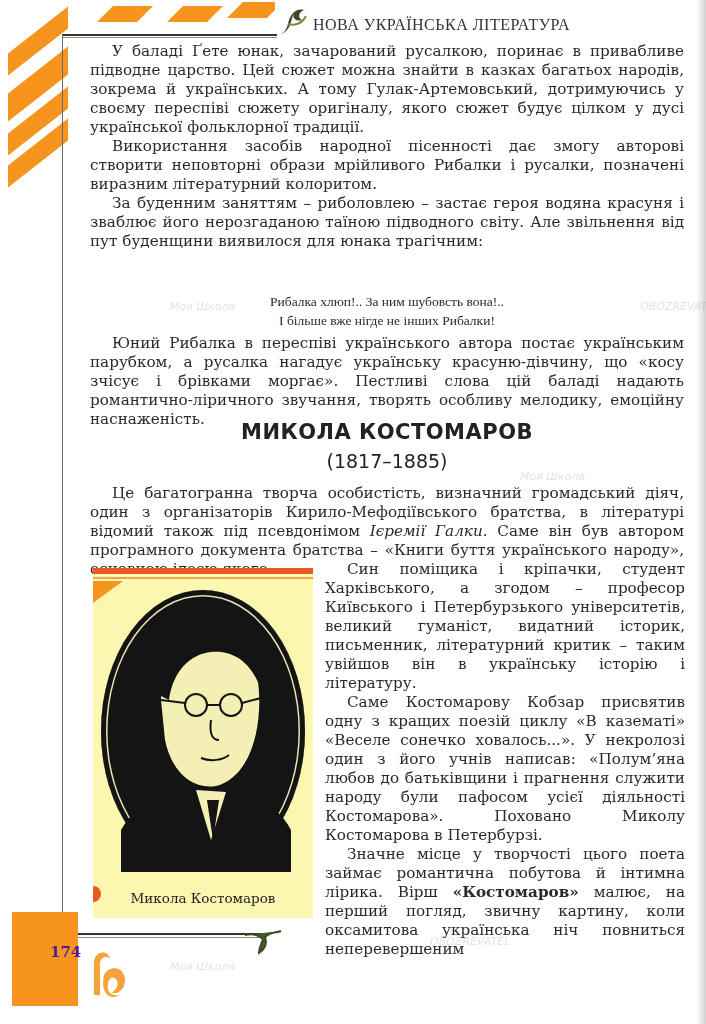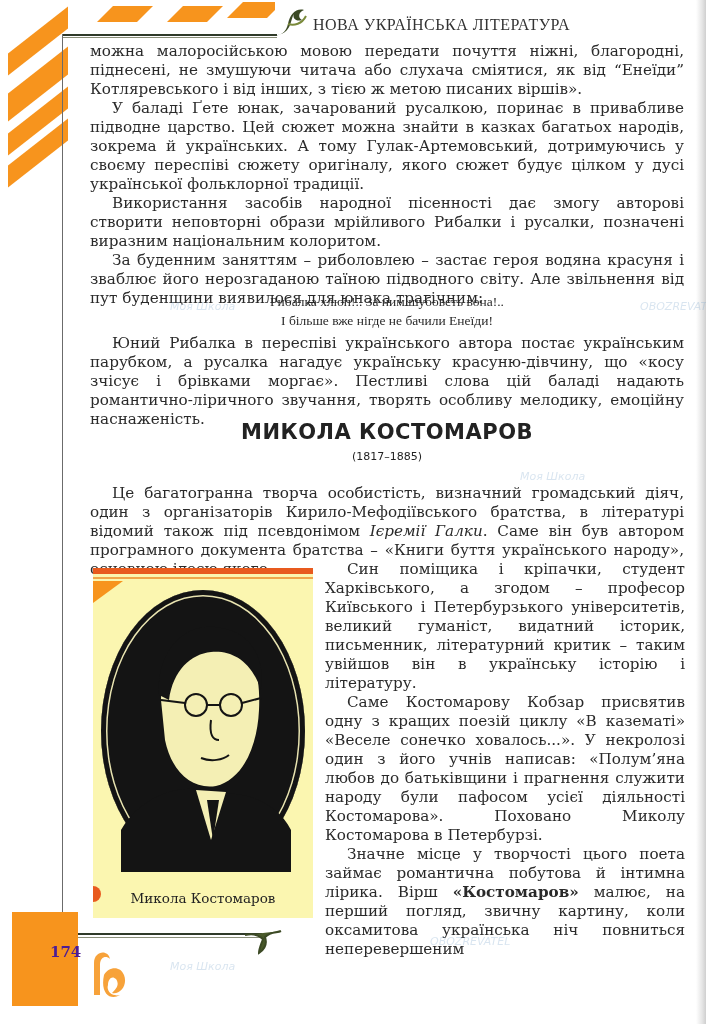--- a/index.html
+++ b/index.html
@@ -28,21 +28,21 @@
 
   .text { position: absolute; left: 90px; width: 594px; font-size: 15.2px; line-height: 19px; text-align: justify; }
   .text p { margin: 0; text-indent: 22px; }
   .verse { position: absolute; left: 90px; width: 594px; text-align: center; font-size: 13.5px; line-height: 19px; font-family: Liberation Serif, serif; }
   .section-title {
     position: absolute; left: 90px; width: 594px; top: 420px; text-align: center;
     font-family: "DejaVu Sans", sans-serif; font-weight: bold; font-size: 21px; letter-spacing: 0.5px; color: #222;
   }
   .section-years {
     position: absolute; left: 90px; width: 594px; top: 450px; text-align: center;
-    font-family: "DejaVu Sans", sans-serif; font-size: 11px; color: #222;
+    font-family: "DejaVu Sans", sans-serif; font-size: 19px; color: #222;
   }
   .wrap { position: absolute; left: 325px; width: 360px; font-size: 15.2px; line-height: 19px; text-align: justify; }
   .wrap p { margin: 0; text-indent: 22px; }
   .wrap p.noindent { text-indent: 0; }
 
   .portrait-card {
     position: absolute; left: 93px; top: 568px; width: 220px; height: 350px;
     background: #fbf6b0;
   }
   .portrait-topbar { position: absolute; left: 0; top: 0; width: 220px; height: 6px; background: #e85a1e; }
@@ -88,29 +88,28 @@
   <path d="M20 22 C26 24 34 22 38 14" stroke="#7a8a3a" stroke-width="2" fill="none"></path>
 </svg>
 <svg class="ornament-bottom" viewBox="0 0 40 30">
   <path d="M2 10 C10 8 16 10 20 14 C18 20 16 24 16 28 C22 24 24 18 22 12 C28 6 34 8 38 6" stroke="#3c4a25" stroke-width="2" fill="#4a5a2a"></path>
 </svg>
 <div class="right-edge"></div>
 
 <div class="header-title">НОВА УКРАЇНСЬКА ЛІТЕРАТУРА</div>
 
 <div class="text" style="top:42px;">
-  <p style="text-indent:0">можна малоросійською мовою передати почуття ніжні, благородні, піднесені, не змушуючи читача або слухача сміятися, як від “Енеїди” Котляревського і від інших, з тією ж метою писаних віршів».</p>
   <p>У баладі Ґете юнак, зачарований русалкою, поринає в привабливе підводне царство. Цей сюжет можна знайти в казках багатьох народів, зокрема й українських. А тому Гулак-Артемовський, дотримуючись у своєму переспіві сюжету оригіналу, якого сюжет будує цілком у дусі української фольклорної традиції.</p>
-  <p>Використання засобів народної пісенності дає змогу авторові створити неповторні образи мрійливого Рибалки і русалки, позначені виразним національним колоритом.</p>
+  <p>Використання засобів народної пісенності дає змогу авторові створити неповторні образи мрійливого Рибалки і русалки, позначені виразним літературний колоритом.</p>
   <p>За буденним заняттям – риболовлею – застає героя водяна красуня і зваблює його нерозгаданою таїною підводного світу. Але звільнення від пут буденщини виявилося для юнака трагічним:</p>
 </div>
 
 <div class="verse" style="top:292px;">
   <div>Рибалка хлюп!.. За ним шубовсть вона!..</div>
-  <div>І більше вже нігде не бачили Енеїди!</div>
+  <div>І більше вже нігде не інших Рибалки!</div>
 </div>
 
 <div class="text" style="top:334px;">
   <p>Юний Рибалка в переспіві українського автора постає українським парубком, а русалка нагадує українську красуню-дівчину, що «косу зчісує і брівками моргає». Пестливі слова цій баладі надають романтично-ліричного звучання, творять особливу мелодику, емоційну наснаженість.</p>
 </div>
 
 <div class="section-title">МИКОЛА КОСТОМАРОВ</div>
 <div class="section-years">(1817–1885)</div>
 
 <div class="text" style="top:484px;">

